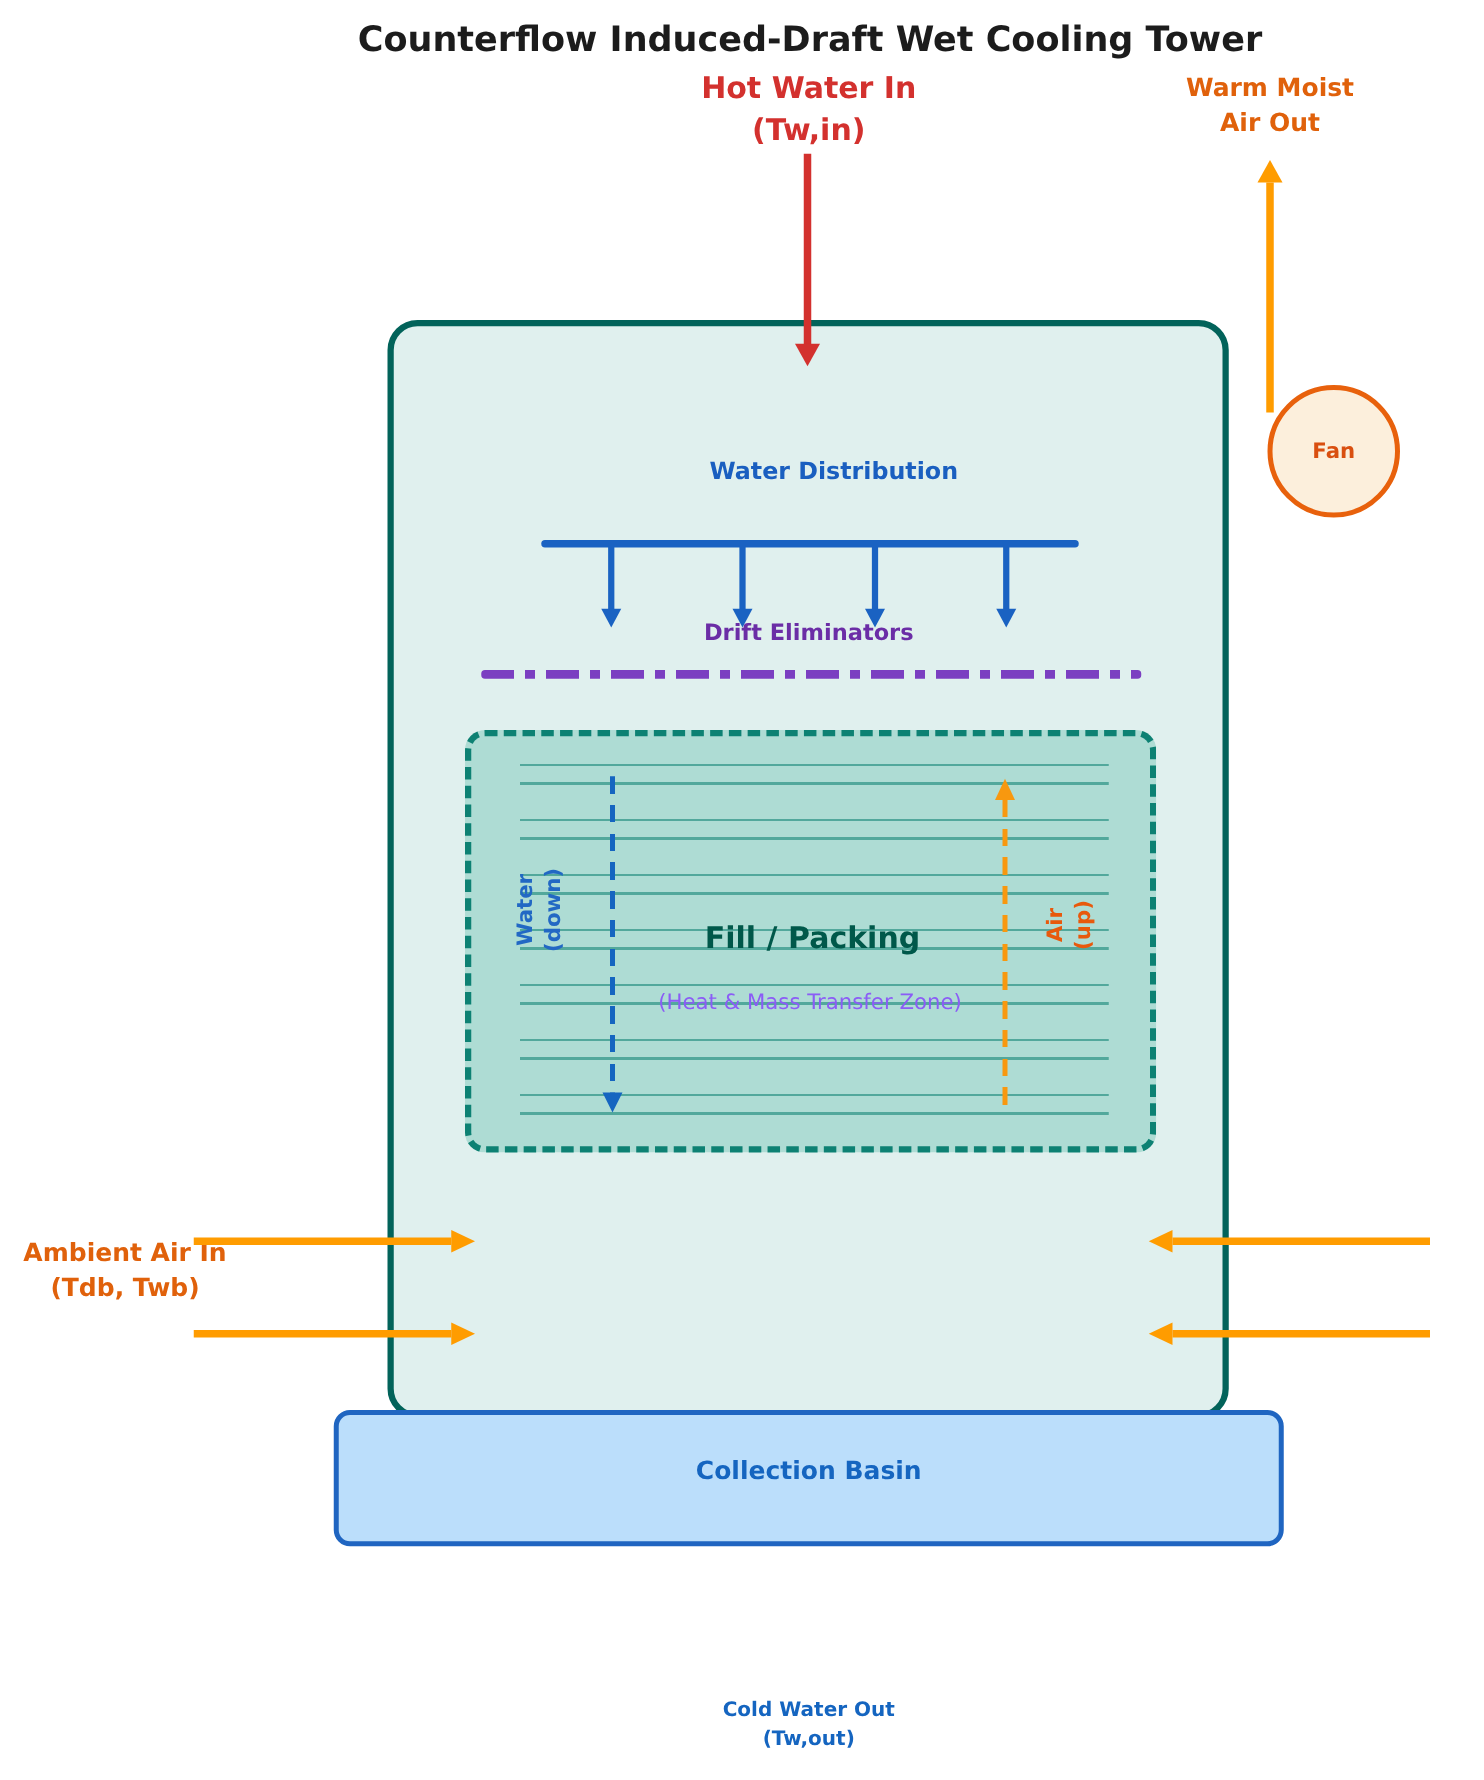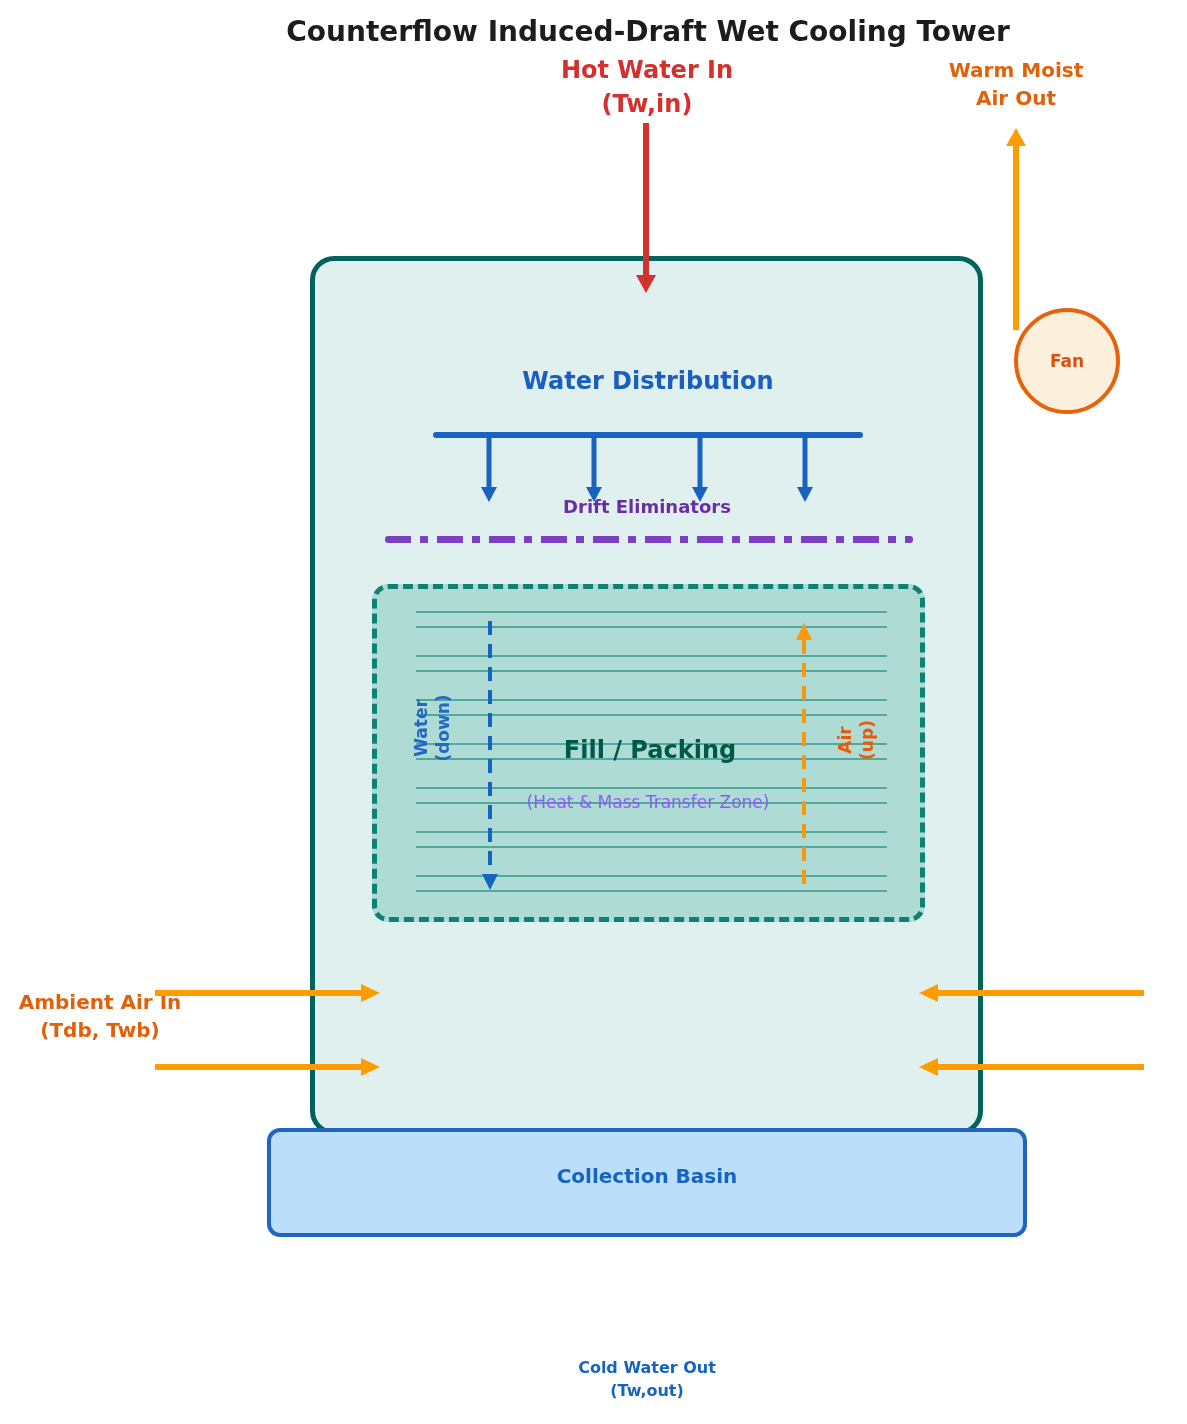--- a/index.html
+++ b/index.html
@@ -37,21 +37,21 @@
   #fan { position:absolute; left:1014px; top:308px; width:106px; height:106px;
          box-sizing:border-box; border-radius:50%; background:#fcefdc;
          border:4px solid #e8610c; display:flex; align-items:center; justify-content:center;
          font-size:17px; font-weight:bold; color:#d94f10; z-index:4; }
   #fanout-shaft { left:1016px; top:146px; height:184px; width:6px; background:#ff9c00; z-index:5; }
   #fanout-head  { left:1016px; top:128px; transform:translateX(-50%);
                   border-left:10px solid transparent; border-right:10px solid transparent;
                   border-bottom:18px solid #ff9c00; z-index:5; }
 
   
-  #dist-lbl  { left:648px; top:364px; font-size:24px; color:#1a5fc0; }
+  #dist-lbl  { left:667px; top:364px; font-size:19px; color:#1a5fc0; }
   #dist-line { position:absolute; left:433px; top:432px; width:430px; height:6px;
                background:#1a62c2; border-radius:3px; }
   .spray-shaft { top:436px; width:5px; height:52px; background:#1a62c2; }
   .spray-head  { top:487px; transform:translateX(-50%);
                  border-left:8px solid transparent; border-right:8px solid transparent;
                  border-top:15px solid #1a62c2; }
   #spray1s { left:489px; } #spray1h { left:489px; }
   #spray2s { left:594px; } #spray2h { left:594px; }
   #spray3s { left:700px; } #spray3h { left:700px; }
   #spray4s { left:805px; } #spray4h { left:805px; }

